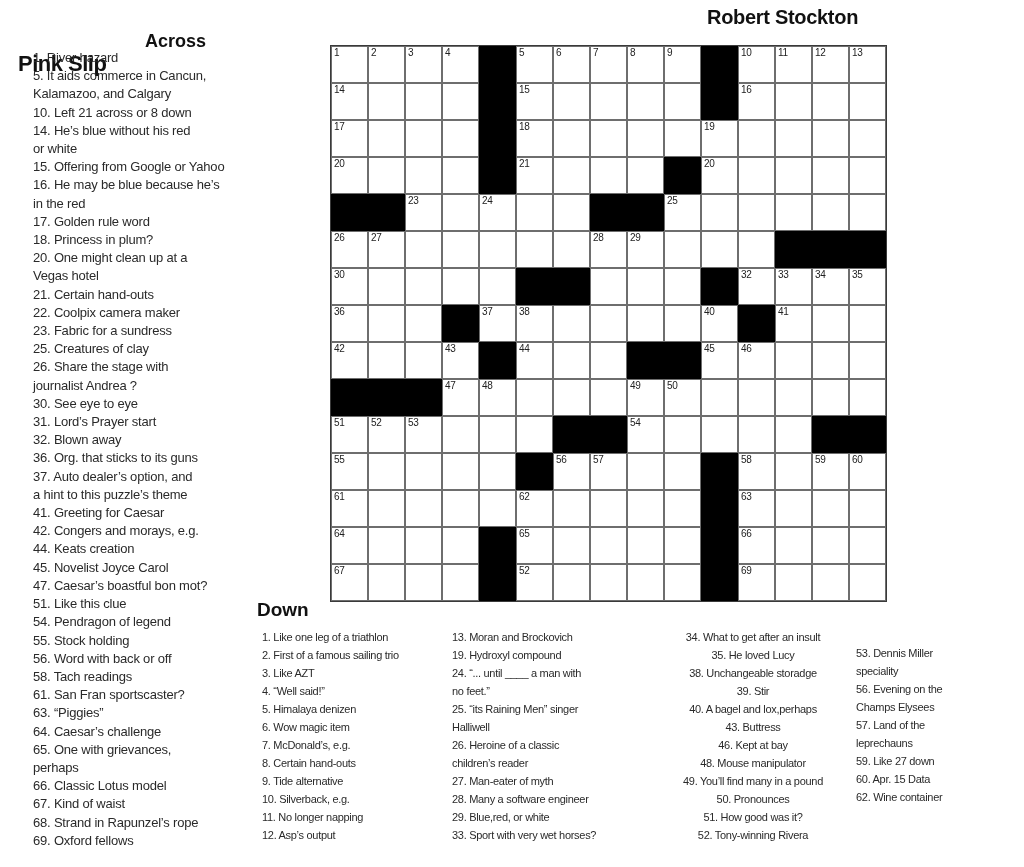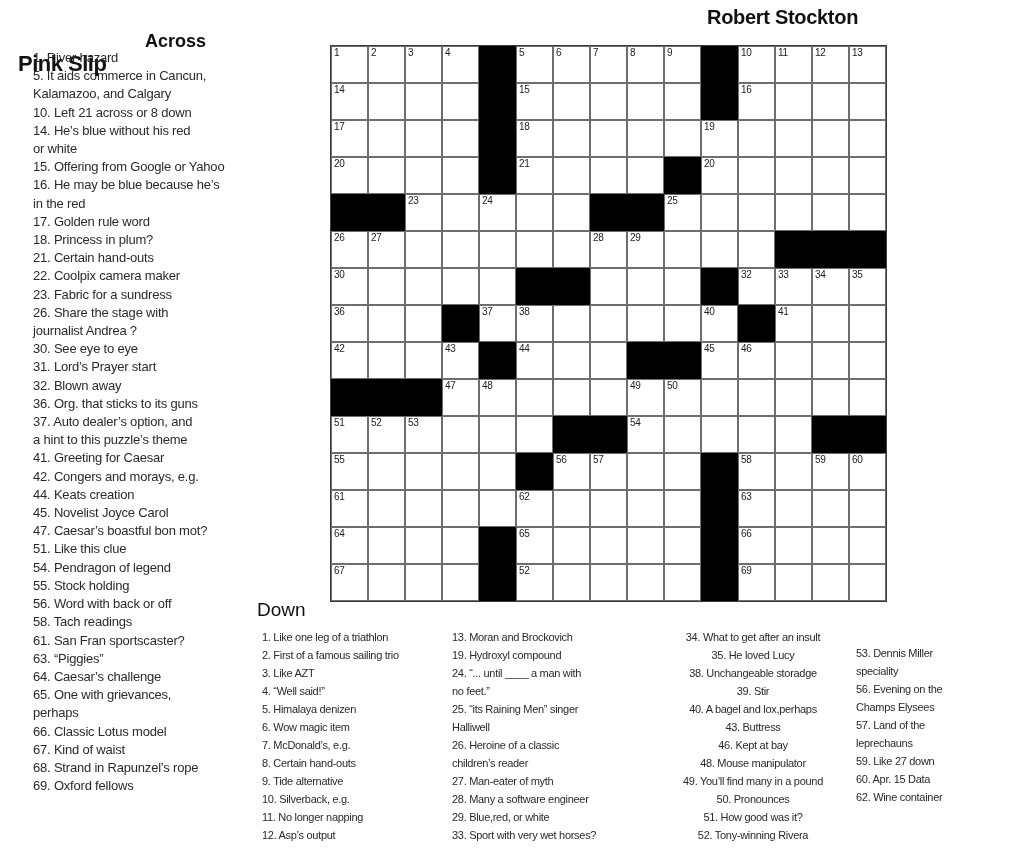--- a/index.html
+++ b/index.html
@@ -15,21 +15,21 @@
   .author{
     position:absolute;left:707px;top:6px;
     font-size:20px;font-weight:bold;color:#111;letter-spacing:-0.3px;
   }
   .across-heading{
     position:absolute;left:145px;top:31px;
     font-size:18px;font-weight:bold;color:#111;
   }
   .down-heading{
     position:absolute;left:257px;top:599px;
-    font-size:19px;font-weight:normal;color:#111;
+    font-size:19px;font-weight:bold;color:#111;
   }
   .across-list{
     position:absolute;left:33px;top:49px;width:295px;
     font-size:13px;line-height:18.2px;letter-spacing:-0.2px;
     white-space:pre;color:#2a2a2a;
   }
   .down-col{
     position:absolute;top:628px;
     font-size:11px;line-height:18px;letter-spacing:-0.3px;
     white-space:pre;color:#2a2a2a;
@@ -63,21 +63,22 @@
 </head>
 <body>
 
 <div class="title">Pink Slip</div>
 <div class="author">Robert Stockton</div>
 
 <div class="across-heading">Across</div>
 <div class="across-list"><div class="clue">1. River hazard</div><div class="clue">5. It aids commerce in Cancun,
 Kalamazoo, and Calgary</div><div class="clue">10. Left 21 across or 8 down</div><div class="clue">14. He’s blue without his red
 or white</div><div class="clue">15. Offering from Google or Yahoo</div><div class="clue">16. He may be blue because he’s
-in the red</div><div class="clue">17. Golden rule word</div><div class="clue">18. Princess in plum?</div><div class="clue">21. Certain hand-outs</div><div class="clue">22. Coolpix camera maker</div><div class="clue">23. Fabric for a sundress</div><div class="clue">26. Share the stage with
+in the red</div><div class="clue">17. Golden rule word</div><div class="clue">18. Princess in plum?</div><div class="clue">20. One might clean up at a
+Vegas hotel</div><div class="clue">21. Certain hand-outs</div><div class="clue">22. Coolpix camera maker</div><div class="clue">23. Fabric for a sundress</div><div class="clue">25. Creatures of clay</div><div class="clue">26. Share the stage with
 journalist Andrea ?</div><div class="clue">30. See eye to eye</div><div class="clue">31. Lord’s Prayer start</div><div class="clue">32. Blown away</div><div class="clue">36. Org. that sticks to its guns</div><div class="clue">37. Auto dealer’s option, and
 a hint to this puzzle’s theme</div><div class="clue">41. Greeting for Caesar</div><div class="clue">42. Congers and morays, e.g.</div><div class="clue">44. Keats creation</div><div class="clue">45. Novelist Joyce Carol</div><div class="clue">47. Caesar’s boastful bon mot?</div><div class="clue">51. Like this clue</div><div class="clue">54. Pendragon of legend</div><div class="clue">55. Stock holding</div><div class="clue">56. Word with back or off</div><div class="clue">58. Tach readings</div><div class="clue">61. San Fran sportscaster?</div><div class="clue">63. “Piggies”</div><div class="clue">64. Caesar’s challenge</div><div class="clue">65. One with grievances,
 perhaps</div><div class="clue">66. Classic Lotus model</div><div class="clue">67. Kind of waist</div><div class="clue">68. Strand in Rapunzel’s rope</div><div class="clue">69. Oxford fellows</div></div>
 
 <div class="grid">
     <div class="cell">
       <span class="num">1</span>
     </div>
     <div class="cell">
       <span class="num">2</span>

